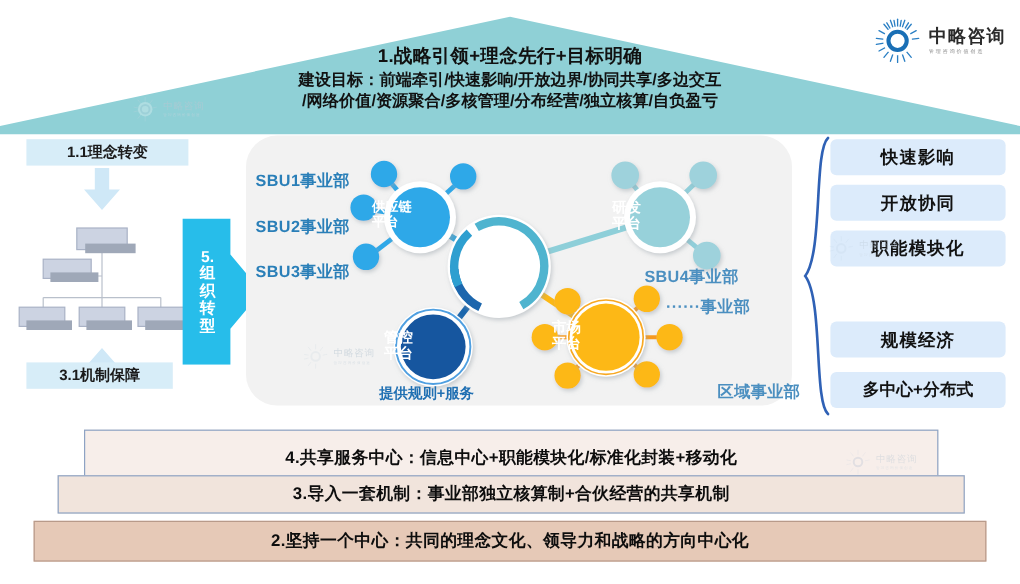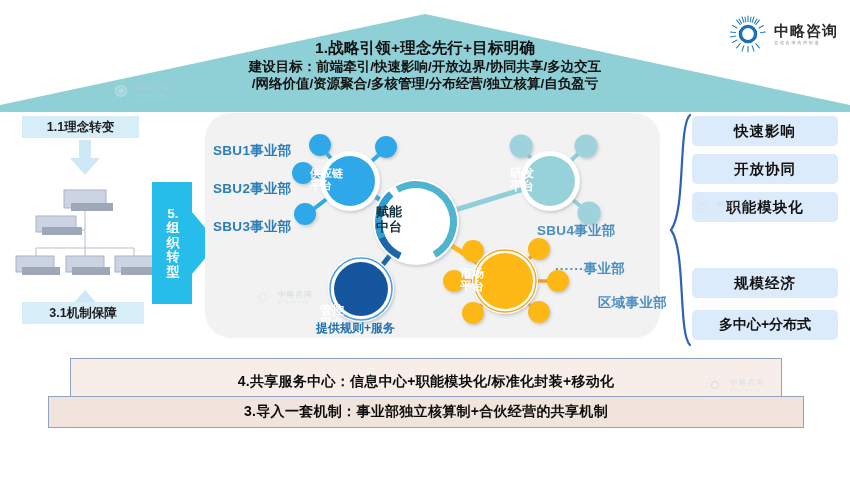--- a/index.html
+++ b/index.html
@@ -26,21 +26,21 @@
   .logo-mark{width:40px;height:40px;}
   .logo-txt{display:flex;flex-direction:column;line-height:1;}
   .logo-cn{font-size:15px;color:#2b2b2b;font-weight:600;letter-spacing:1px;}
   .logo-sub{font-size:4.2px;color:#8d8d8d;letter-spacing:1.6px;margin-top:3px;}
 
   
   .lbl-box{
     position:absolute;background:#d7edf8;color:#1b1b1b;
     font-weight:bold;font-size:12.5px;text-align:center;
   }
-  #lbl-idea{left:22px;top:116px;width:117px;height:22px;line-height:22px;}
+  #lbl-idea{left:22px;top:116px;width:135px;height:22px;line-height:22px;}
   #lbl-mech{left:22px;top:302px;width:122px;height:22px;line-height:22px;}
   .arrow-svg{position:absolute;}
 
   .orgchart{position:absolute;left:14px;top:186px;width:142px;height:100px;}
 
   .tr-arrow{position:absolute;left:152px;top:182px;width:66px;height:122px;}
   .tr-text{
     position:absolute;left:156px;top:186px;width:34px;height:114px;
     display:flex;flex-direction:column;align-items:center;justify-content:center;
     color:#ffffff;font-weight:bold;font-size:13px;line-height:1.12;z-index:4;
@@ -267,63 +267,60 @@
 
     <g filter="url(#sh)">
       <circle cx="211" cy="109" r="43" fill="#ffffff"></circle>
       <circle cx="211" cy="109" r="37.5" fill="none" stroke="#4fb4cf" stroke-width="7" stroke-dasharray="118 118" stroke-dashoffset="0" transform="rotate(-120 211 109)"></circle>
       <circle cx="211" cy="109" r="37.5" fill="none" stroke="#1a66ad" stroke-width="7" stroke-dasharray="40 196" transform="rotate(115 211 109)"></circle>
       <circle cx="211" cy="109" r="37.5" fill="none" stroke="#2f9fd0" stroke-width="7" stroke-dasharray="48 188" transform="rotate(155 211 109)"></circle>
       <circle cx="211" cy="109" r="32" fill="#ffffff"></circle>
     </g>
   </svg>
 
-  <div class="hub-lbl" style="left:376px;top:205px;width:120px;">
-    <div>赋能</div>
-    <div>中台</div>
-  </div>
   <div class="plat-lbl small" style="left:310px;top:167px;width:90px;">
     <div>供应链</div>
     <div>平台</div>
   </div>
   <div class="plat-lbl" style="left:510px;top:167px;width:90px;">
     <div>研发</div>
     <div>平台</div>
   </div>
-  <div class="plat-lbl" style="left:320px;top:275px;width:90px;margin-top:29px;">
+  <div class="plat-lbl" style="left:320px;top:275px;width:90px;">
     <div>管控</div>
     <div>平台</div>
   </div>
   <div class="plat-lbl" style="left:460px;top:267px;width:90px;">
     <div>市场</div>
     <div>平台</div>
   </div>
 
   <div class="sbu" style="left:213px;top:142px;">SBU1事业部</div>
   <div class="sbu" style="left:213px;top:180px;">SBU2事业部</div>
   <div class="sbu" style="left:213px;top:218px;">SBU3事业部</div>
 
   <div class="sbu sbu-light" style="left:537px;top:222px;">SBU4事业部</div>
-  <div class="sbu sbu-light" style="left:555px;top:260px;">······事业部</div>
-  <div class="sbu sbu-light" style="left:558px;top:294px;padding-left:40px;">区域事业部</div>
+  <div class="sbu sbu-light" style="left:555px;top:247px;">······事业部</div>
+  <div class="sbu sbu-light" style="left:558px;top:318px;padding-left:40px;">区域事业部</div>
 
   <div class="node-cap" style="left:316px;top:320px;">提供规则+服务</div>
 
   <svg class="rbrace" viewBox="0 0 26 236">
     <path d="M22,3 C10,14 18,98 3,118 C18,138 10,222 22,233" fill="none" stroke="#2f61b5" stroke-width="2.2" stroke-linecap="round"></path>
   </svg>
 
   <div class="rbox" style="top:116px;">快速影响</div>
   <div class="rbox" style="top:154px;">开放协同</div>
   <div class="rbox" style="top:192px;">职能模块化</div>
   <div class="rbox" style="top:268px;">规模经济</div>
   <div class="rbox wide" style="top:310px;text-align:center;">多中心+分布式</div>
 
   <div class="bar" id="bar4">4.共享服务中心：信息中心+职能模块化/标准化封装+移动化</div>
   <div class="bar" id="bar3">3.导入一套机制：事业部独立核算制+合伙经营的共享机制</div>
+  <div class="bar" id="bar2">2.坚持一个中心：共同的理念文化、领导力和战略的方向中心化</div>
 
   <div class="wm" style="left:110px;top:80px;">
     <svg class="wm-mark" viewBox="0 0 40 40">
       <g stroke="#c3d2dd" stroke-width="1.4" stroke-linecap="round">
         <line x1="20" y1="20" x2="20" y2="2"></line>
           <line x1="20" y1="20" x2="31" y2="6"></line>
         <line x1="20" y1="20" x2="37" y2="17"></line>
           <line x1="20" y1="20" x2="9" y2="6"></line>
         <line x1="20" y1="20" x2="3" y2="17"></line>
           <line x1="20" y1="20" x2="3" y2="24"></line>

